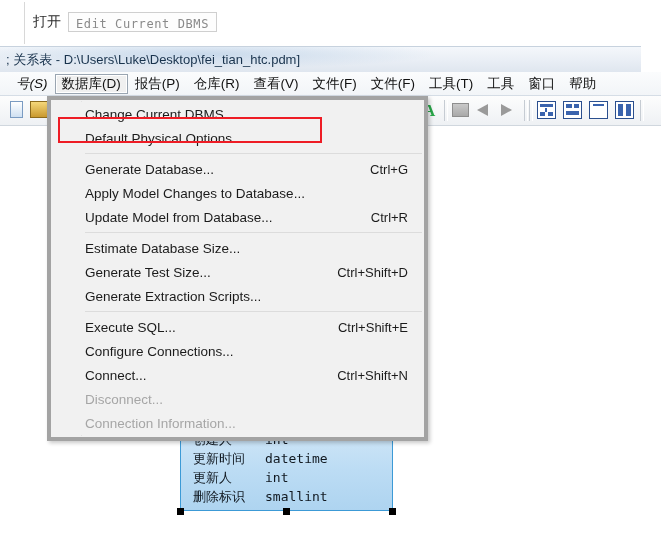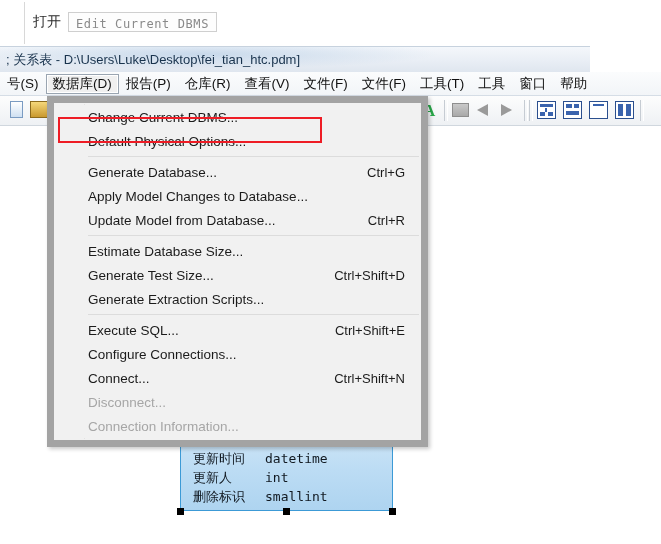--- a/index.html
+++ b/index.html
@@ -54,21 +54,21 @@
     font-size: 12px;
     color: #8a8a8a;
     letter-spacing: 0.6px;
     white-space: nowrap;
   }
 
   
   #titlebar {
     position: absolute;
     left: 0; top: 46px;
-    width: 590px; height: 26px;
+    width: 641px; height: 26px;
     background: linear-gradient(180deg,#f4f7fb 0%, #e9eef5 55%, #dfe6ef 100%);
     border-top: 1px solid #c7d2de;
     box-sizing: border-box;
     overflow: hidden;
   }
   #titlebar-glow {
     position: absolute;
     left: -40px; top: -8px;
     width: 480px; height: 30px;
     background: radial-gradient(ellipse at 50% 50%, rgba(168,196,224,0.55), rgba(255,255,255,0) 70%);
@@ -98,22 +98,23 @@
   .menu-item {
     font-size: 13.5px;
     color: #111111;
     padding: 2px 7px;
     white-space: nowrap;
     font-family: "Liberation Sans", sans-serif;
     line-height: 16px;
     cursor: default;
   }
   .menu-item.clipped {
-    padding-left: 7px;
+    padding-left: 16px;
     margin-left: -2px;
+    font-style: italic;
   }
   .menu-item.active {
     border: 1px solid #9aa5b1;
     background: #f0f0f0;
     padding: 1px 6px;
     box-shadow: inset 0 0 0 1px #ffffff;
   }
 
   
   #toolbar {
@@ -242,21 +243,21 @@
     width: 7px; height: 7px;
     background: #000000;
   }
 
   
   #dropdown {
     position: absolute;
     left: 47px; top: 96px;
     width: 381px;
     background: #f1f1f1;
-    border: 7px solid #a3a3a3;
+    border: 4px solid #a3a3a3;
     box-sizing: border-box;
     padding: 2px 0 2px 0;
     box-shadow: 2px 2px 4px rgba(0,0,0,0.22);
     z-index: 40;
   }
   #dropdown-gutter {
     position: absolute;
     left: 1px; top: 1px;
     bottom: 1px;
     width: 29px;

